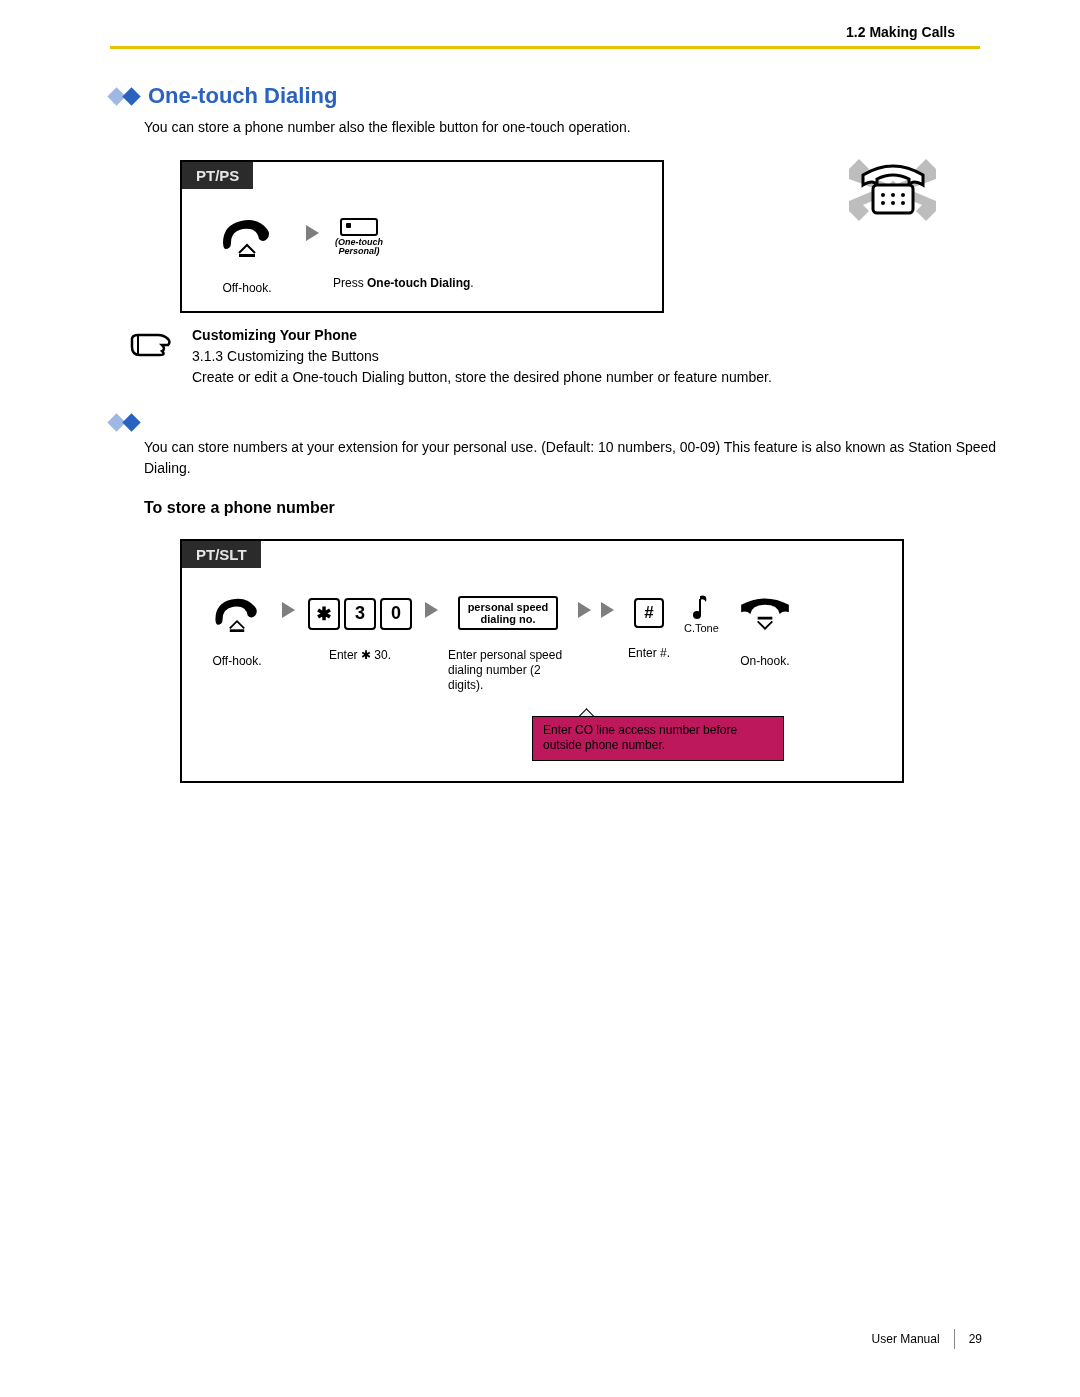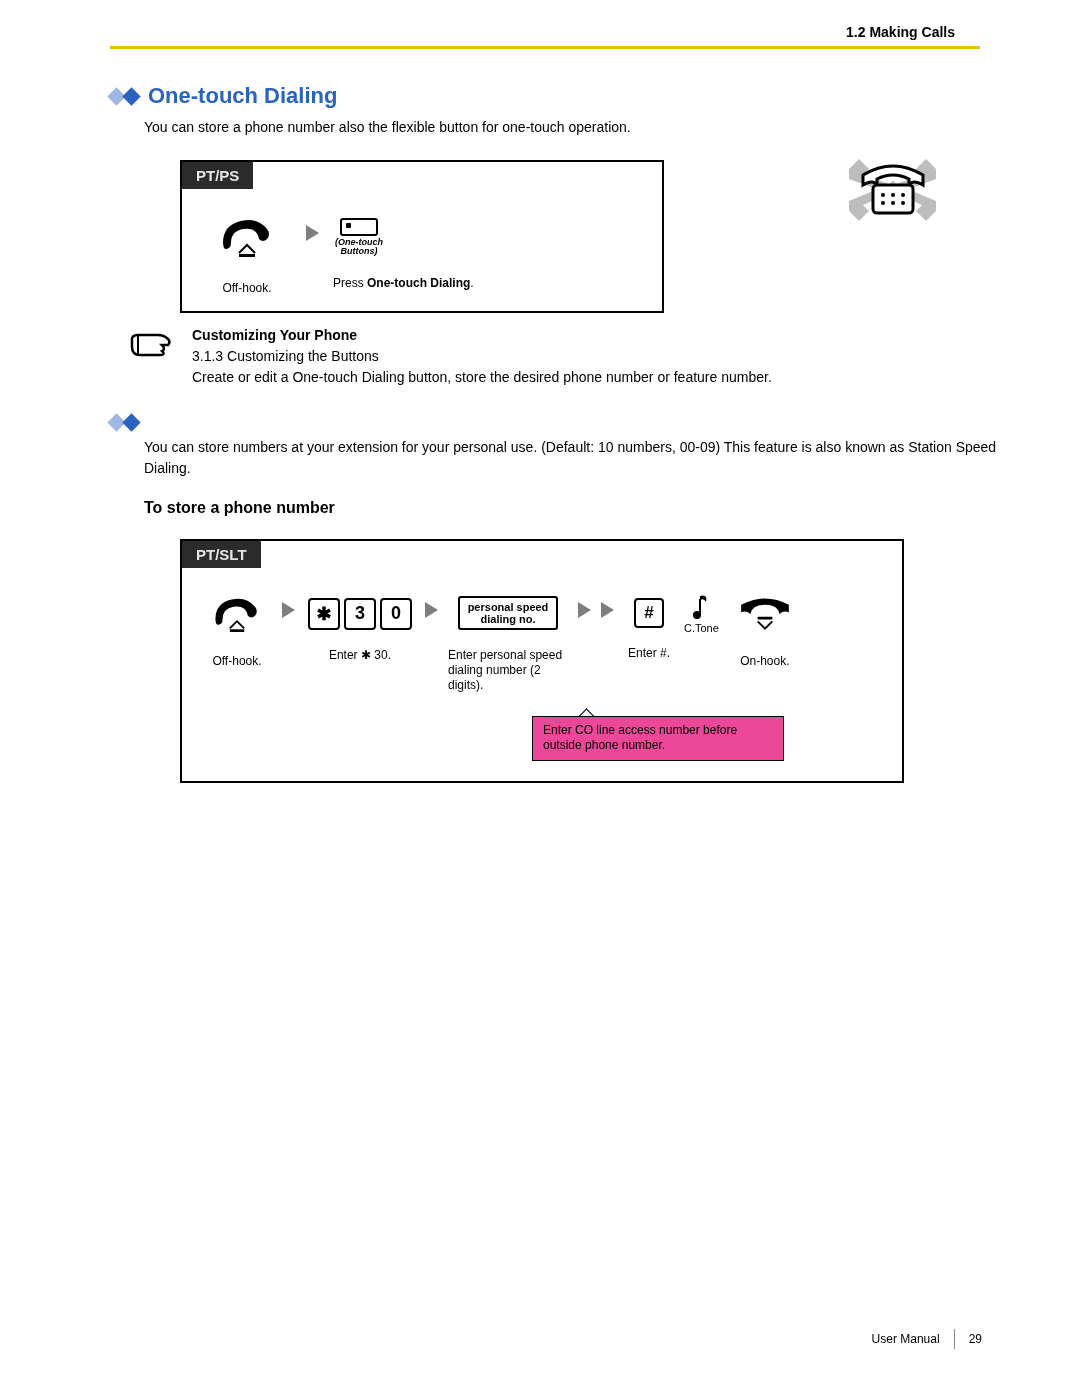--- a/index.html
+++ b/index.html
@@ -169,21 +169,21 @@
     background:#fff;
   }
 
   .ctone-col {
     display:flex; flex-direction:column; align-items:center;
     font-size:11px;
   }
 
   .callout-box{
     border:1px solid #000;
-    background:#ec4899;
+    background:#be185d;
     padding:6px 10px;
     font-size:12px;
     line-height:1.3;
     position:absolute;
     width:230px;
   }
   .callout-tick{
     position:absolute;
     width:12px;height:12px;
     border-left:1px solid #000;
@@ -274,21 +274,21 @@
             <path d="M6 30 Q6 12 24 8 Q40 4 50 16 Q54 21 50 26 Q46 30 42 26 Q40 14 26 16 Q14 18 14 30 Q14 36 8 36 Q6 34 6 30 Z" fill="#000"></path>
             <path d="M22 40 L30 32 L38 40" stroke="#000" stroke-width="2" fill="none"></path>
             <rect x="22" y="41" width="16" height="3" fill="#000"></rect>
           </svg>
           <div class="flow-caption">Off-hook.</div>
         </div>
         <div class="arrow-tri"></div>
         <div class="flow-col" style="width:150px;align-items:flex-start;">
           <div class="button-icon">
             <div class="btn-shape"></div>
-            <div class="lbl"><span>(One-touch</span><br><span>Buttons)</span></div>
+            <div class="lbl"><span>(One-touch</span><br><span>Personal)</span></div>
           </div>
           <div class="flow-caption">
             <span>Press </span><span class="b">One-touch Dialing</span><span>.</span>
           </div>
         </div>
       </div>
     </div>
   </div>
 
   <div class="note-row">

